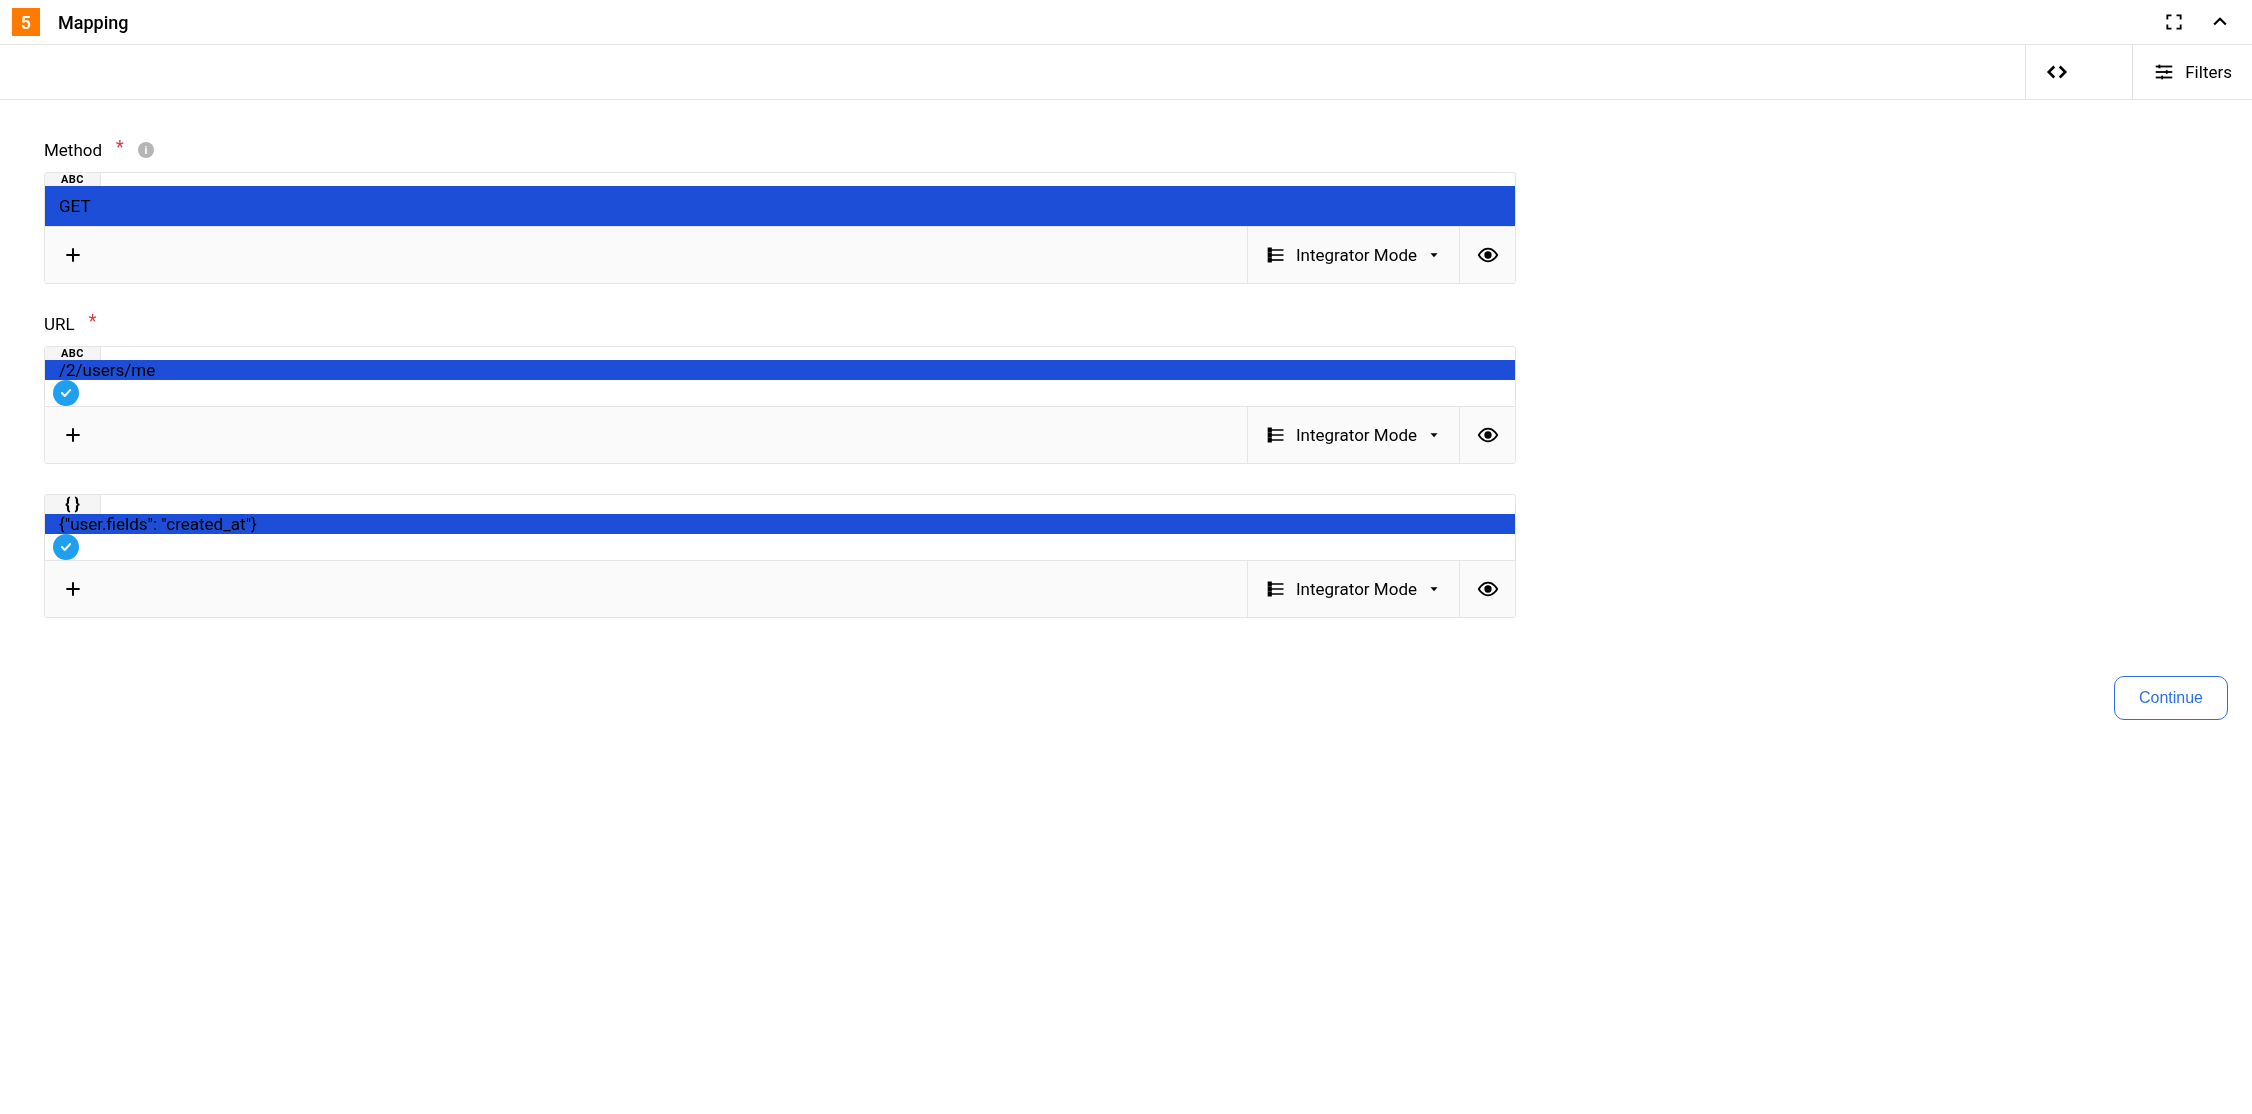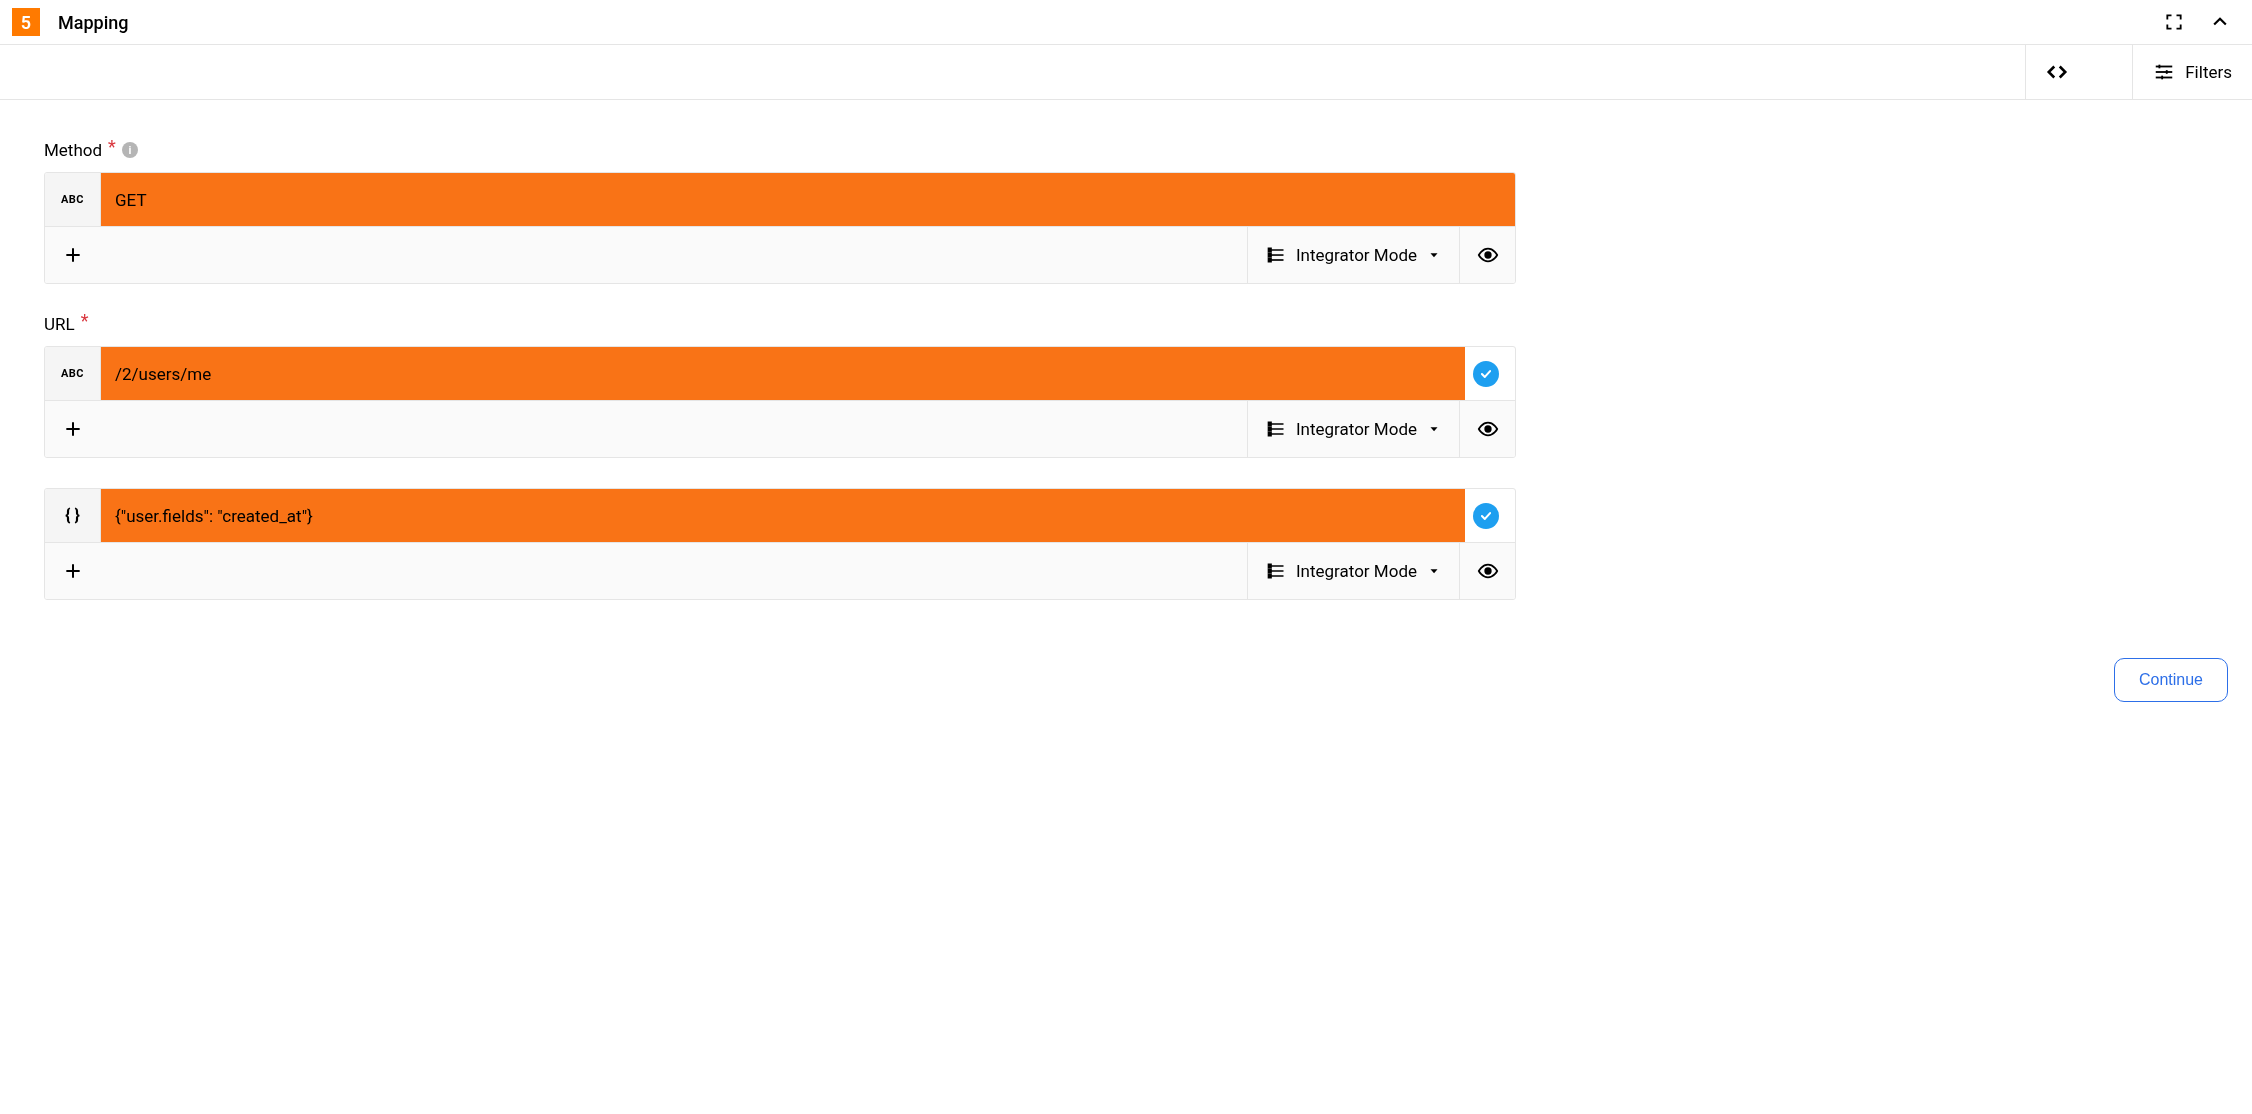--- a/index.html
+++ b/index.html
@@ -63,21 +63,21 @@
   .toolbar-cell svg { width:22px; height:22px; }
   .toolbar-cell span { font-size:17px; }
 
   
   .form-area {
     padding: 40px 44px 20px 44px;
     max-width: 1560px;
   }
   .field-group { margin-bottom: 30px; }
   .field-label {
-    display:flex; align-items:center; gap:6px;
+    display:flex; align-items:center; gap:14px;
     font-size: 17px;
     margin-bottom: 12px;
   }
   .required-star { color: #d9363e; font-size:18px; line-height:0.5; position:relative; top:-4px; }
   .info-dot {
     width: 16px; height:16px; border-radius:50%;
     background:#b5b5b5; color:#fff;
     display:inline-flex; align-items:center; justify-content:center;
     font-size:11px; font-weight:700;
     cursor:pointer;
@@ -86,36 +86,37 @@
   
   .input-card {
     border:1px solid #e5e5e5;
     border-radius:3px;
     overflow:hidden;
   }
   .input-row {
     display:flex; align-items:stretch;
     min-height: 54px;
     border-bottom:1px solid #e5e5e5;
+    flex-direction:column;
   }
   .type-chip {
     width: 56px;
     background:#f5f5f5;
     border-right:1px solid #e5e5e5;
     display:flex; align-items:center; justify-content:center;
     font-size:11px; font-weight:700; letter-spacing:0.5px;
   }
   .type-chip.braces { font-size:16px; font-weight:800; letter-spacing:0; }
   .input-value {
     flex:1;
     padding: 0 14px;
     border:none; outline:none;
     font-size:17px;
     font-family: inherit;
-    background:#f97316;
+    background:#1d4ed8;
   }
   .check-circle {
     width:26px; height:26px; border-radius:50%;
     background:#1e9ff0;
     display:flex; align-items:center; justify-content:center;
     margin:auto 16px auto 8px;
   }
   .check-circle svg { width:14px; height:14px; stroke:#fff; }
 
   .toolbar-row {

